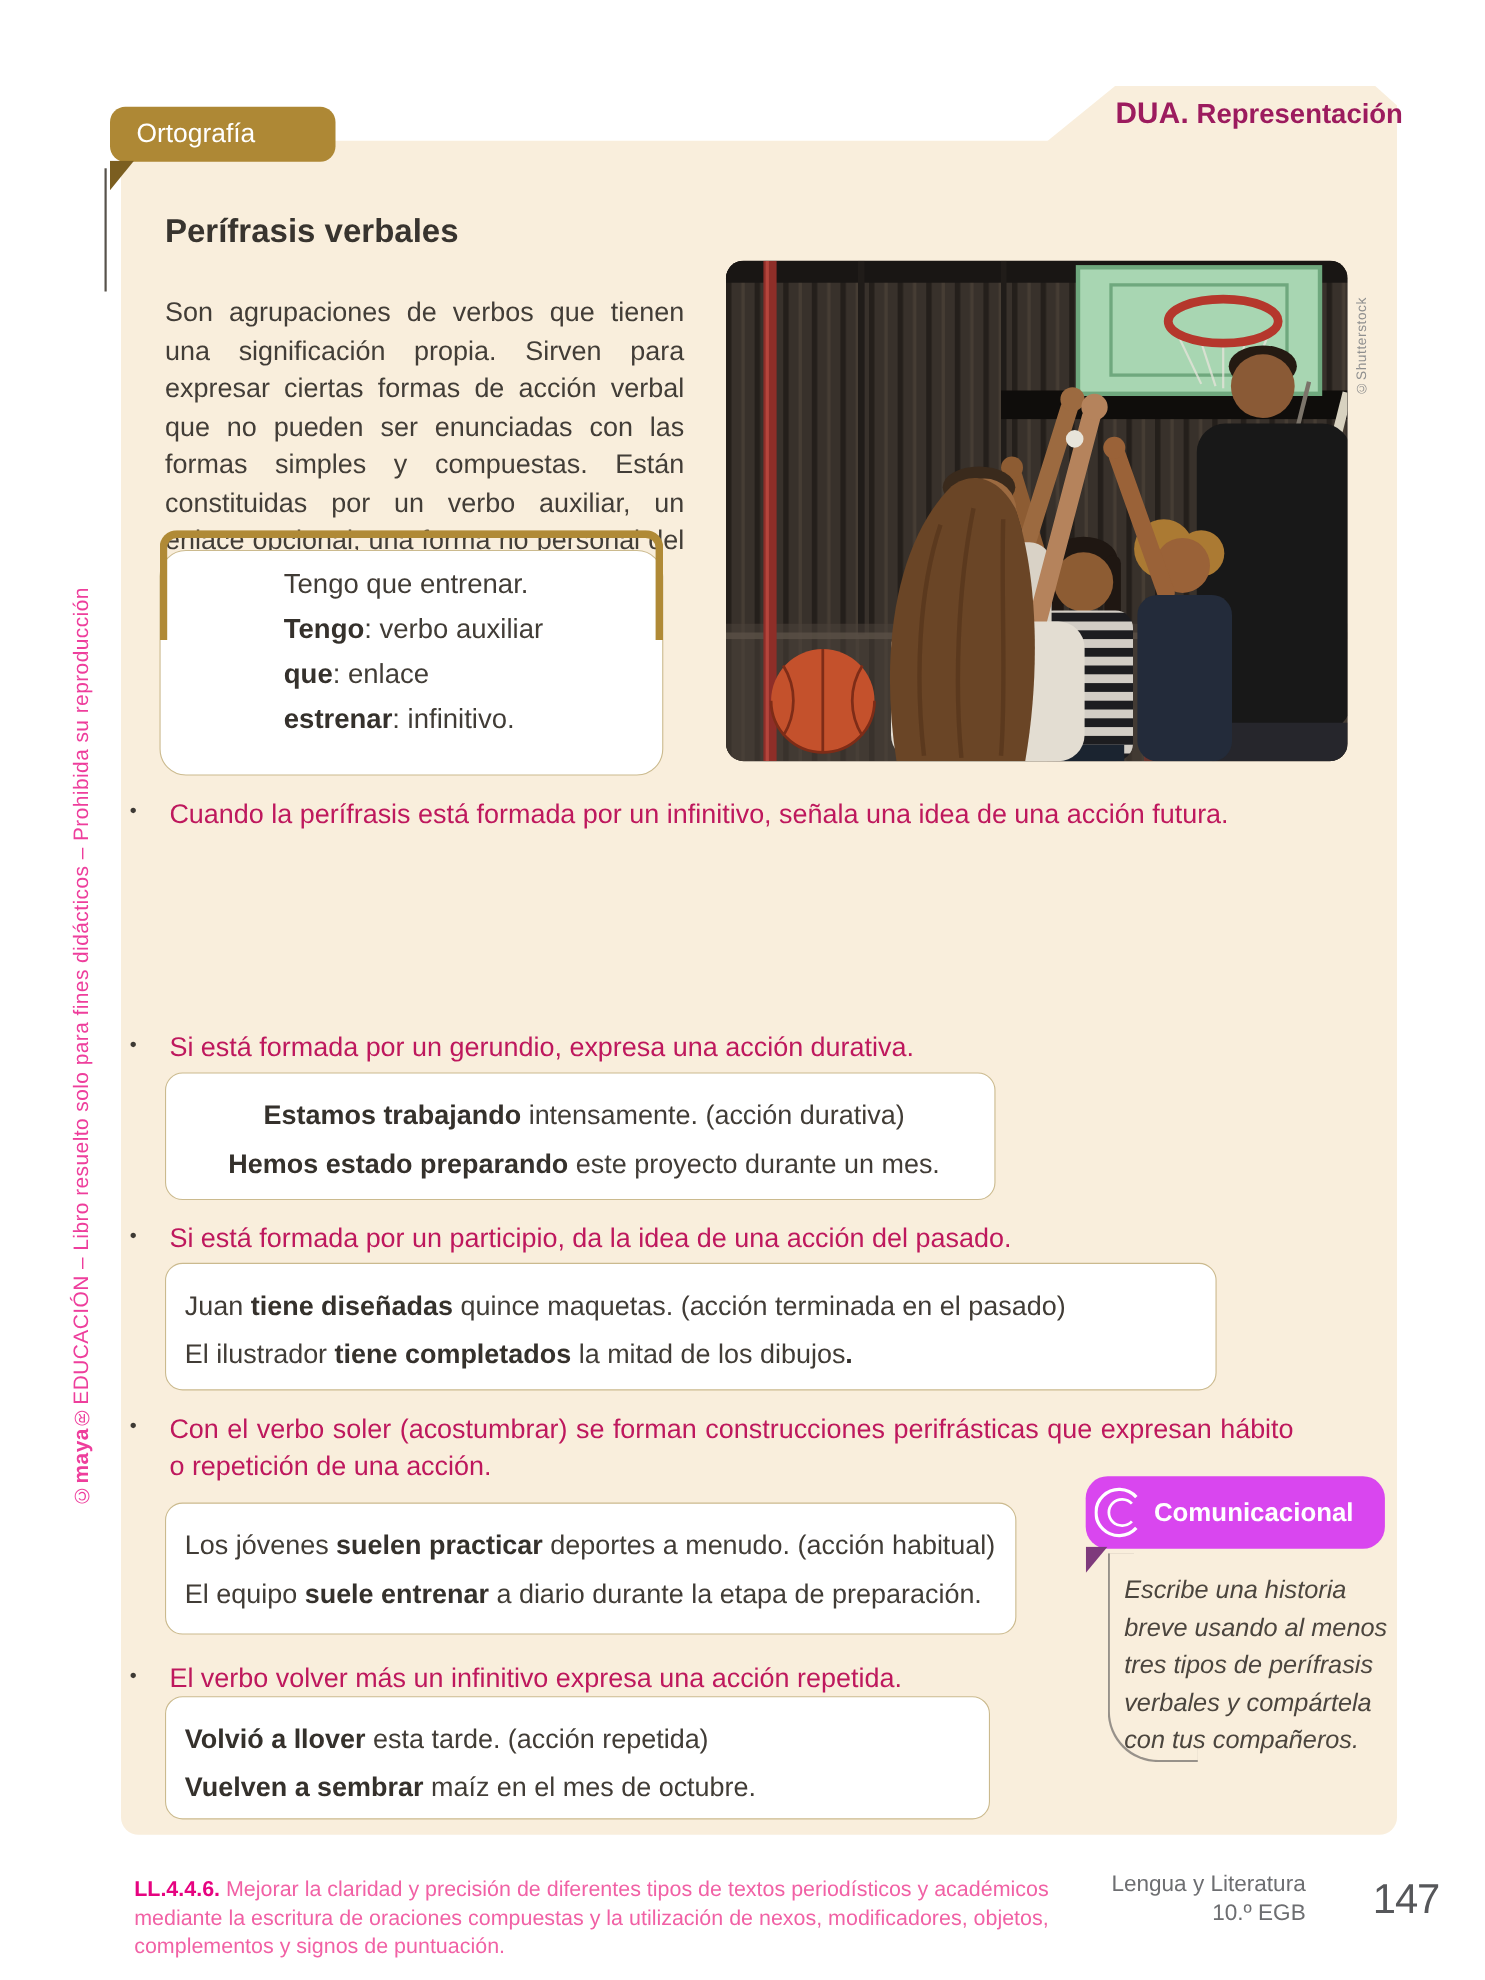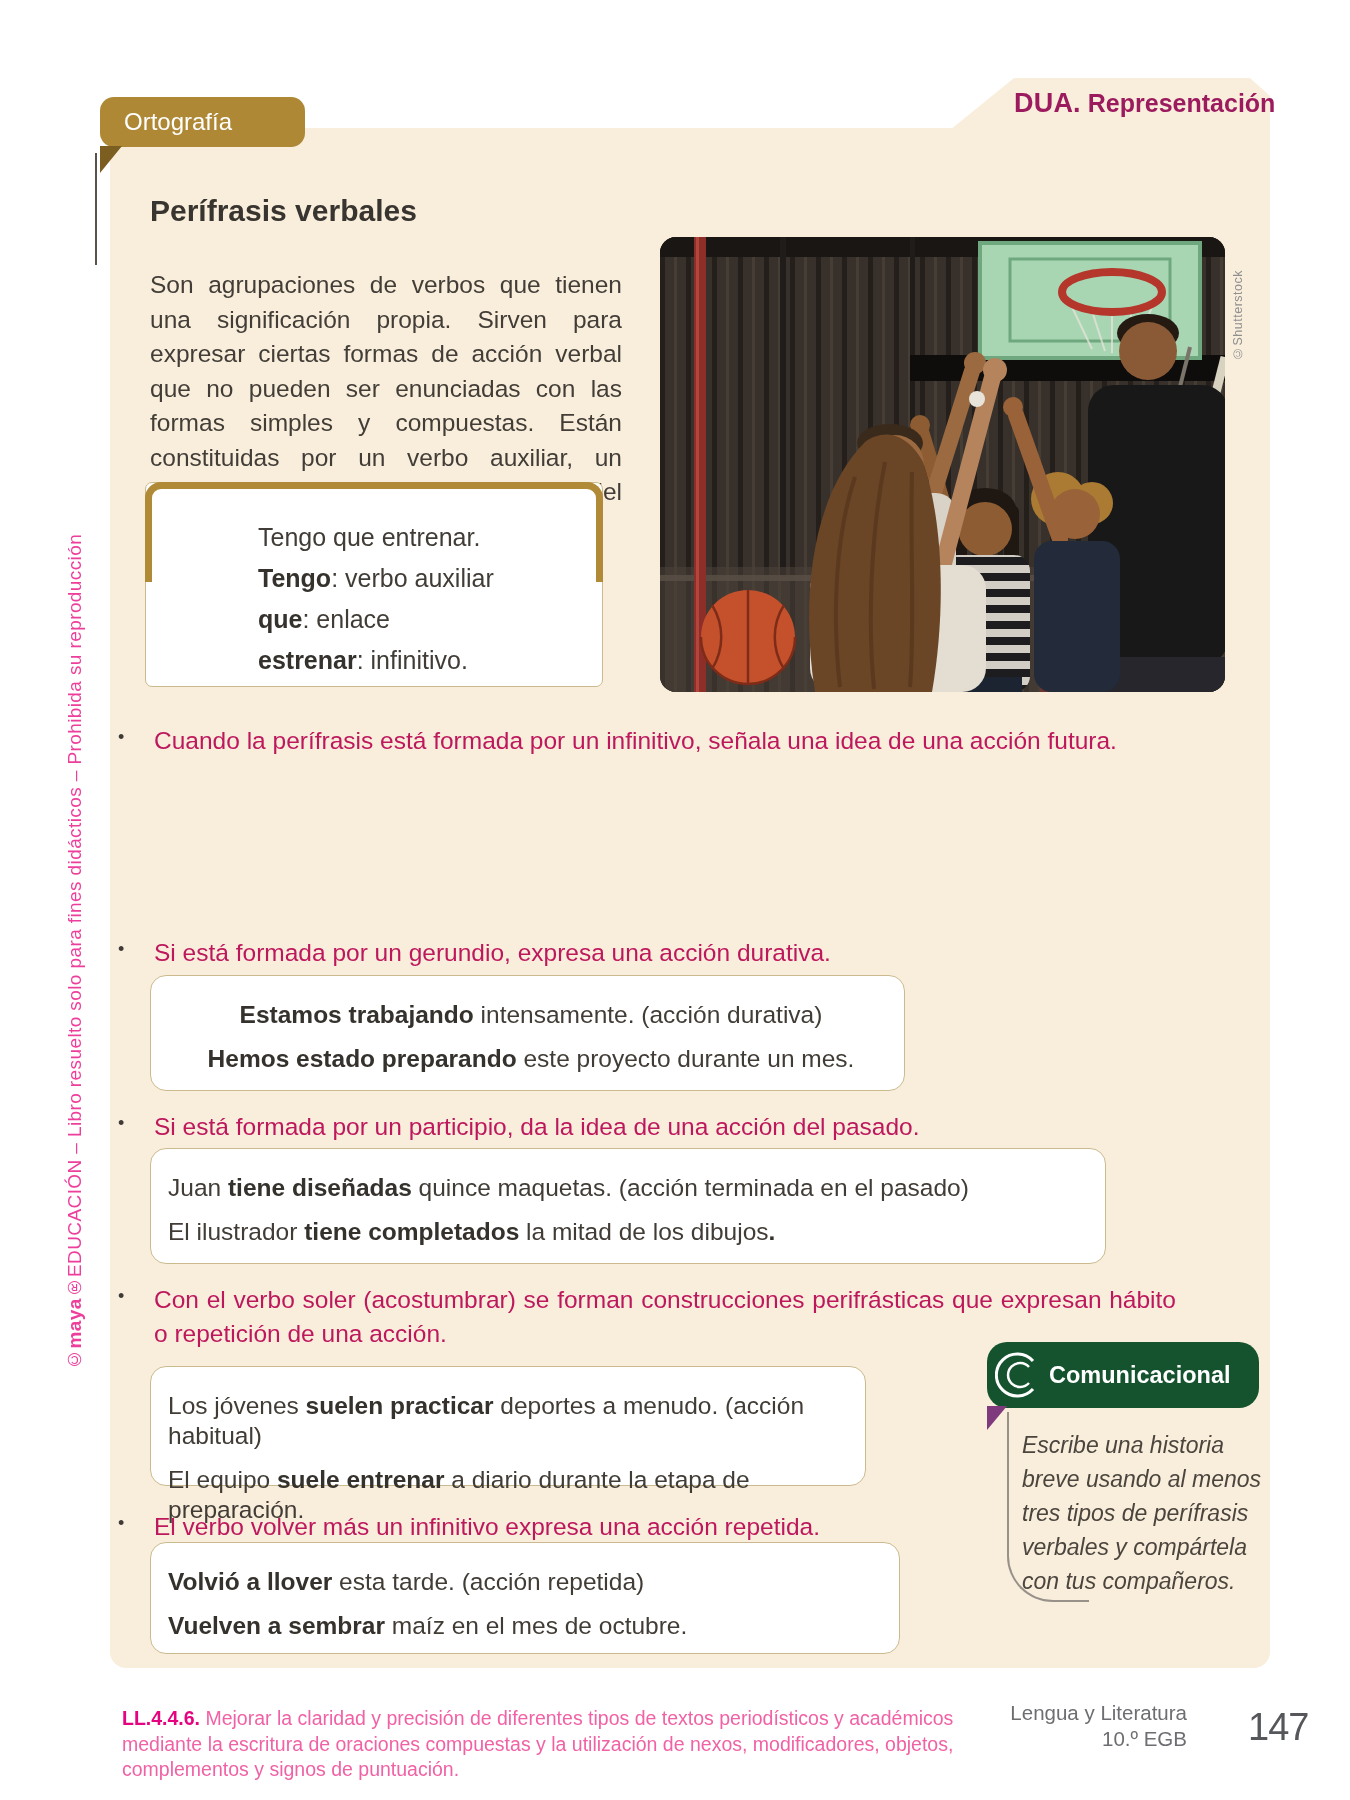--- a/index.html
+++ b/index.html
@@ -29,40 +29,40 @@
          text-align:justify;color:#423d37;}
 
   
   .photo{position:absolute;left:660px;top:237px;width:565px;height:455px;border-radius:16px;
          overflow:hidden;background:#352f2a;}
   .photo svg{display:block;}
   .photo-credit{position:absolute;left:1231px;top:240px;height:120px;font-size:12.5px;color:#8f8f8f;
                 writing-mode:vertical-rl;transform:rotate(180deg);letter-spacing:.5px;}
 
   
-  .ex-main{position:absolute;left:145px;top:482px;width:458px;height:205px;background:#ffffff;
-           border:1.5px solid #cbba8e;border-radius:7px;box-sizing:border-box;
-           padding:41px 10px 0 112px;font-size:25px;color:#413c36;}
+  .ex-main{position:absolute;left:145px;top:500px;width:458px;height:205px;background:#ffffff;
+           border:1.5px solid #cbba8e;border-radius:24px;box-sizing:border-box;
+           padding:17px 10px 0 112px;font-size:25px;color:#413c36;}
   .ex-main p{margin:0 0 15px 0;line-height:26px;}
   .gold-cap{position:absolute;left:145px;top:482px;width:458px;height:100px;
             border:7px solid #b08a36;border-bottom:none;border-radius:16px 16px 0 0;
             box-sizing:border-box;pointer-events:none;}
 
   
   .bullet-row{position:absolute;left:118px;display:flex;width:1058px;}
   .bullet-dot{width:36px;font-size:18px;color:#3e3a35;padding-top:3px;flex:none;}
   .bullet-text{font-size:24.5px;line-height:34px;color:#be185d;}
   .just{text-align:justify;}
   .ex-box{position:absolute;background:#ffffff;border:1.5px solid #cbba8e;border-radius:16px;
           box-sizing:border-box;padding:24px 10px 0 17px;font-size:24.5px;color:#413c36;}
   .ex-box p{margin:0 0 14px 0;line-height:30px;}
   b{font-weight:700;color:#35312c;}
 
   
-  .comm-pill{position:absolute;left:987px;top:1342px;width:272px;height:66px;background:#14532d;
+  .comm-pill{position:absolute;left:987px;top:1342px;width:272px;height:66px;background:#d946ef;
              border-radius:20px;display:flex;align-items:center;}
   .comm-c{position:absolute;left:8px;top:6px;}
   .comm-label{margin-left:62px;color:#ffffff;font-size:23.5px;font-weight:700;}
   .comm-fold{position:absolute;left:987px;top:1406px;width:20px;height:24px;background:#7e3a7c;
              clip-path:polygon(0 0,100% 0,0 100%);}
   .comm-frame{position:absolute;left:1007px;top:1412px;width:80px;height:188px;
               border-left:2px solid #97918a;border-bottom:2px solid #97918a;
               border-bottom-left-radius:46px;}
   .comm-text{position:absolute;left:1022px;top:1428px;width:250px;font-size:23px;font-style:italic;
              line-height:34px;color:#4b453e;}
@@ -207,21 +207,21 @@
   </div>
   <div class="ex-box" style="left:150px;top:1148px;width:956px;height:116px;">
     <p><span>Juan </span><b>tiene diseñadas</b><span> quince maquetas. (acción terminada en el pasado)</span><b></b></p>
     <p><span>El ilustrador </span><b>tiene completados</b><span> la mitad de los dibujos</span><b>.</b></p>
   </div>
 
   <div class="bullet-row" style="top:1283px;">
     <span class="bullet-dot">•</span>
     <div class="bullet-text just">Con el verbo soler (acostumbrar) se forman construcciones perifrásticas que expresan hábito o repetición de una acción.</div>
   </div>
-  <div class="ex-box" style="left:150px;top:1366px;width:716px;height:120px;">
+  <div class="ex-box" style="left:150px;top:1366px;width:774px;height:120px;">
     <p><span>Los jóvenes </span><b>suelen practicar</b><span> deportes a menudo. (acción habitual)</span><b></b></p>
     <p><span>El equipo </span><b>suele entrenar</b><span> a diario durante la etapa de preparación.</span><b></b></p>
   </div>
 
   <div class="bullet-row" style="top:1510px;">
     <span class="bullet-dot">•</span>
     <div class="bullet-text">El verbo volver más un infinitivo expresa una acción repetida.</div>
   </div>
   <div class="ex-box" style="left:150px;top:1542px;width:750px;height:112px;">
     <p><span></span><b>Volvió a llover</b><span> esta tarde. (acción repetida)</span><b></b></p>

